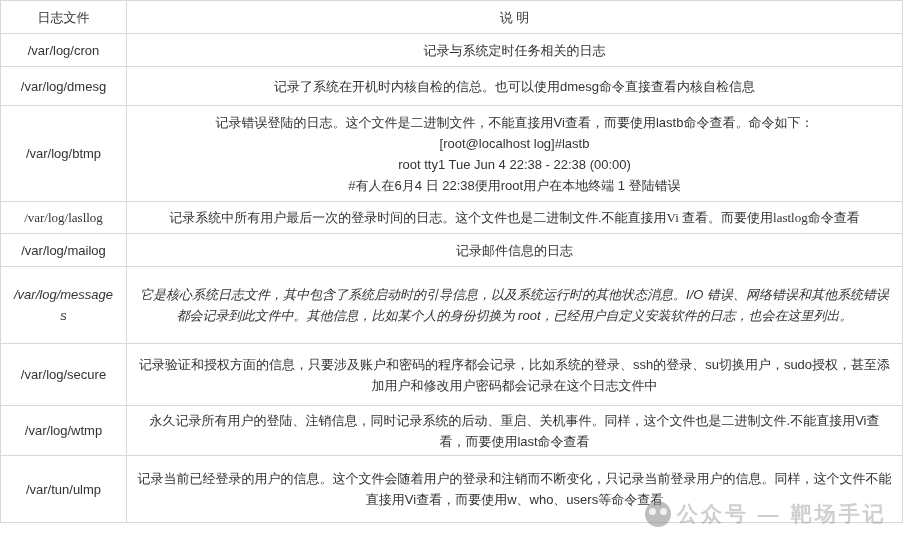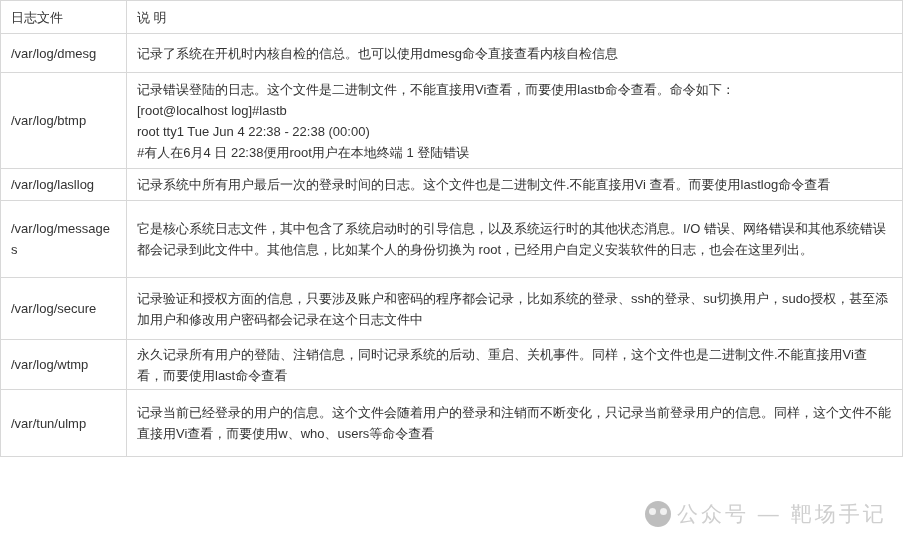--- a/index.html
+++ b/index.html
@@ -25,31 +25,31 @@
     color: #333333;
   }
   table.logtable th,
   table.logtable td {
     border: 1px solid #d8d8d8;
     vertical-align: middle;
     line-height: 21px;
     padding: 2px 10px 2px 10px;
     box-sizing: border-box;
     font-weight: normal;
-    text-align: left;
+    text-align: center;
     word-break: break-all;
   }
   col.c-file { width: 126px; }
   col.c-desc { width: 776px; }
   td.desc, th.desc { white-space: pre-line; }
   tr.h-33  { height: 33px; }
   tr.h-39  { height: 39px; }
   tr.h-96  { height: 96px; }
-  tr.h-32  { height: 32px; }
-  tr.h-77  { height: 77px; }
+  tr.h-32  { height: 32px; font-family: Liberation Serif, serif; }
+  tr.h-77  { height: 77px; font-style: italic; }
   tr.h-62  { height: 62px; padding-left: 8px; }
   tr.h-50  { height: 50px; }
   tr.h-54  { height: 67px; padding-left: 12px; }
   .watermark {
     position: absolute;
     left: 645px;
     top: 500px;
     display: flex;
     align-items: center;
     gap: 6px;
@@ -75,53 +75,62 @@
     top: 7px;
   }
   .wm-logo::before { left: 4px; }
   .wm-logo::after  { right: 4px; }
   .wm-text {
     font-size: 21px;
     letter-spacing: 3px;
     color: #a8a8a8;
     opacity: 0.55;
     white-space: nowrap;
+    font-weight: bold;
   }
 </style>
 </head>
 <body>
 
 <div class="page">
 
   <table class="logtable">
     <colgroup>
       <col class="c-file">
       <col class="c-desc">
     </colgroup>
     <thead>
       <tr class="h-33">
         <th>日志文件</th>
         <th class="desc">说 明</th>
       </tr>
     </thead>
     <tbody>
+      <tr class="h-33">
+        <td>/var/log/cron</td>
+        <td class="desc">记录与系统定时任务相关的日志</td>
+      </tr>
       <tr class="h-39">
         <td>/var/log/dmesg</td>
         <td class="desc">记录了系统在开机时内核自检的信总。也可以使用dmesg命令直接查看内核自检信息</td>
       </tr>
       <tr class="h-96">
         <td>/var/log/btmp</td>
         <td class="desc">记录错误登陆的日志。这个文件是二进制文件，不能直接用Vi查看，而要使用lastb命令查看。命令如下：
 [root@localhost log]#lastb
 root tty1 Tue Jun 4 22:38 - 22:38 (00:00)
 #有人在6月4 日 22:38便用root用户在本地终端 1 登陆错误</td>
       </tr>
       <tr class="h-32">
         <td>/var/log/lasllog</td>
         <td class="desc">记录系统中所有用户最后一次的登录时间的日志。这个文件也是二进制文件.不能直接用Vi 查看。而要使用lastlog命令查看</td>
+      </tr>
+      <tr class="h-33">
+        <td>/var/log/mailog</td>
+        <td class="desc">记录邮件信息的日志</td>
       </tr>
       <tr class="h-77">
         <td>/var/log/messages</td>
         <td class="desc">它是核心系统日志文件，其中包含了系统启动时的引导信息，以及系统运行时的其他状态消息。I/O 错误、网络错误和其他系统错误都会记录到此文件中。其他信息，比如某个人的身份切换为 root，已经用户自定义安装软件的日志，也会在这里列出。</td>
       </tr>
       <tr class="h-62">
         <td>/var/log/secure</td>
         <td class="desc">记录验证和授权方面的信息，只要涉及账户和密码的程序都会记录，比如系统的登录、ssh的登录、su切换用户，sudo授权，甚至添加用户和修改用户密码都会记录在这个日志文件中</td>
       </tr>
       <tr class="h-50">

